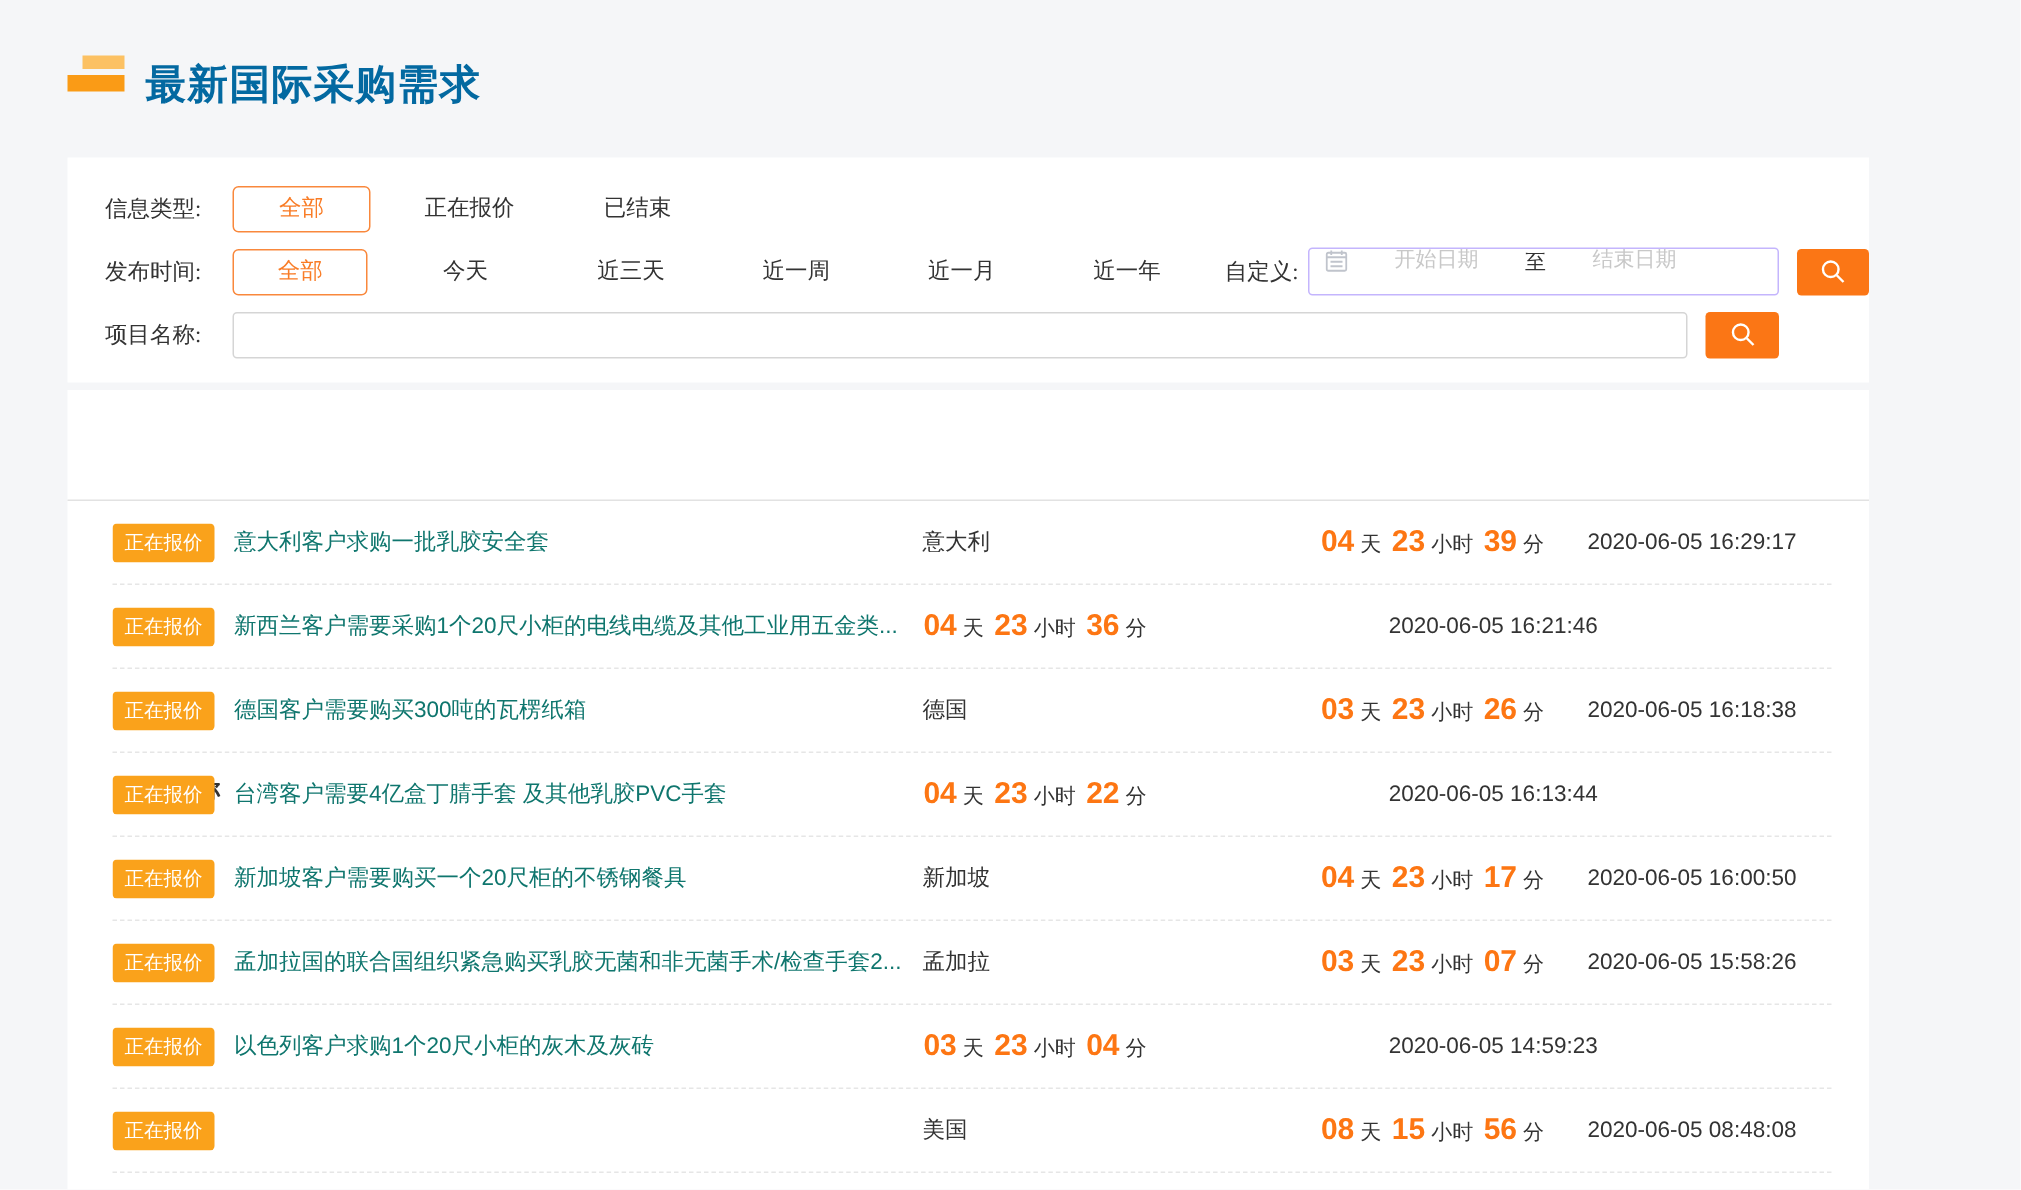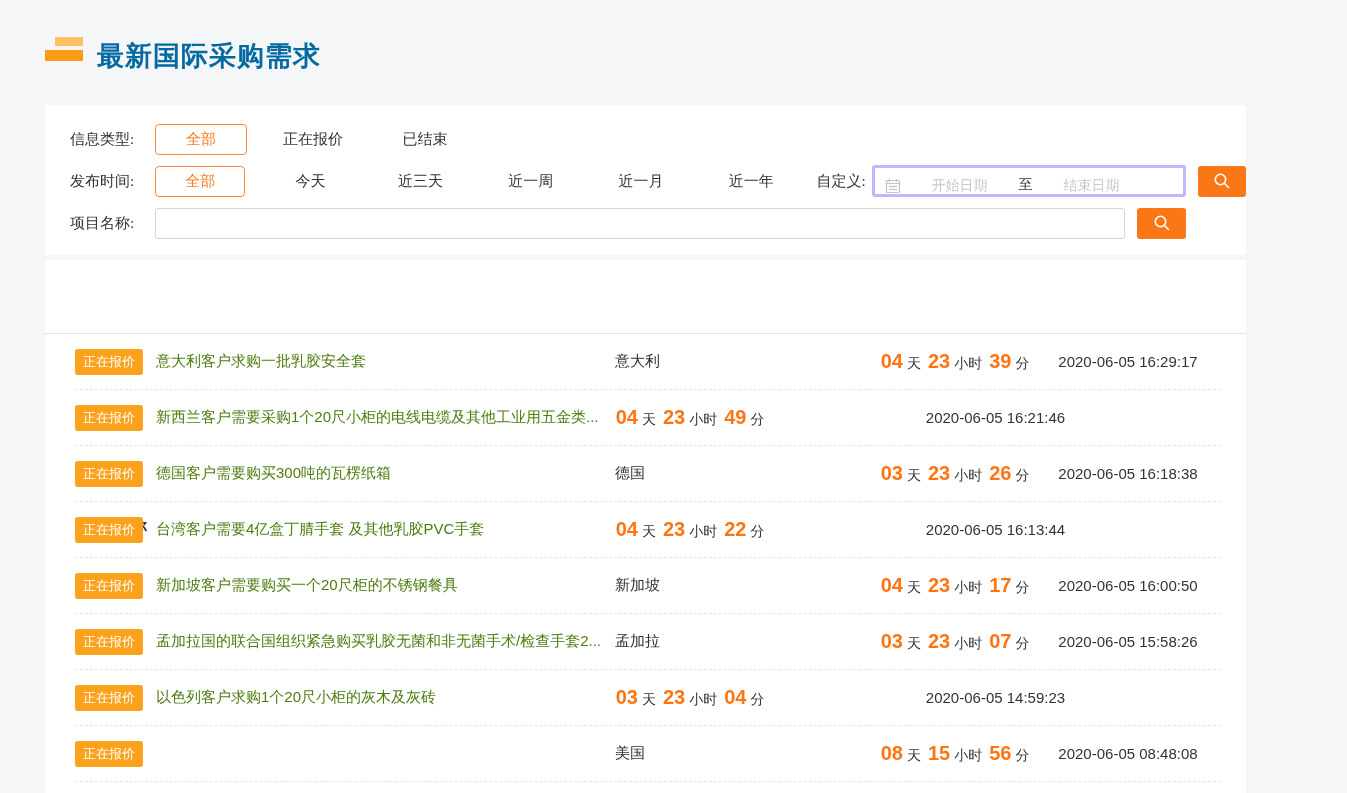--- a/index.html
+++ b/index.html
@@ -24,22 +24,22 @@
   .table-card  { top:260px; height:533px; }
 
   
   .f-row { display:flex; align-items:center; height:32px; margin-bottom:10px; }
   .f-label { width:85px; font-size:15px; color:#333; flex:0 0 85px; }
   .opt { display:inline-block; width:92px; text-align:center; font-size:15px; color:#333;
          margin-right:20px; cursor:pointer; line-height:31px; }
   .opt-selected { border:1px solid #f9883c; color:#f97c26; border-radius:4px; background:#fff; line-height:29px; }
   .custom-label { font-size:15px; color:#333; margin-right:6px; white-space:nowrap; }
 
-  .date-range { display:flex; align-items:flex-end; width:320px; height:32px;
-                border:3px solid #c4b5fd; border-radius:3px; background:#fff; padding:0 10px; }
+  .date-range { display:flex; align-items:flex-start; width:320px; height:32px;
+                border:1px solid #c4b5fd; border-radius:3px; background:#fff; padding:0 10px; }
   .cal-icon { width:16px; height:16px; flex:0 0 16px; color:#c0c4cc; }
   .date-input { border:none; outline:none; width:118px; text-align:center; font-size:14px;
                 font-family:inherit; color:#333; background:transparent; }
   .date-input::placeholder { color:#c8c8c8; }
   .range-sep { font-size:14px; color:#333; flex:0 0 auto; }
 
   .search-btn { width:49px; height:31px; background:#fb7615; border:none; border-radius:3px;
                 margin-left:12px; display:flex; align-items:center; justify-content:center; cursor:pointer; }
   .search-btn svg { width:18px; height:18px; }
 
@@ -54,21 +54,21 @@
   .trow:last-child { border-bottom:1px dashed #e6e6e6; }
 
   .c1 { flex:0 0 535px; display:flex; align-items:center; overflow:hidden; }
   .c2 { flex:0 0 265px; padding-left:5px; font-size:15px; }
   .c3 { flex:0 0 160px; text-align:center; white-space:nowrap; }
   .c4 { flex:1; text-align:center; font-size:15px; color:#333; }
   .thead .c1 { padding-left:8px; }
 
   .badge { background:#faa21b; color:#fff; font-size:13px; line-height:26px; height:26px;
            padding:0 8px; border-radius:3px; flex:0 0 auto; }
-  .ptitle { margin-left:13px; font-size:15px; color:#4d7c0f; white-space:nowrap;
+  .ptitle { margin-left:13px; font-size:15px; color:#0f766e; white-space:nowrap;
             overflow:hidden; text-overflow:ellipsis; }
 
   .cd-num  { color:#fd7613; font-size:20px; font-weight:bold; font-family:"Liberation Sans",sans-serif; }
   .cd-unit { color:#333; font-size:14px; margin:0 7px 0 4px; }
   .cd-unit:last-child { margin-right:0; }
 </style>
 </head>
 <body>
 
 <div class="page-header">
@@ -152,21 +152,21 @@
       </div>
       <div class="c4">2020-06-05 16:29:17</div>
     </div>
 
     <div class="trow">
       <div class="c1">
           <span class="badge">正在报价</span>
           <span class="ptitle">新西兰客户需要采购1个20尺小柜的电线电缆及其他工业用五金类...</span>
         </div>
       <div class="c3">
-        <span class="cd-num">04</span><span class="cd-unit">天</span><span class="cd-num">23</span><span class="cd-unit">小时</span><span class="cd-num">49</span><span class="cd-unit">分</span>
+        <span class="cd-num">04</span><span class="cd-unit">天</span><span class="cd-num">23</span><span class="cd-unit">小时</span><span class="cd-num">36</span><span class="cd-unit">分</span>
       </div>
       <div class="c4">2020-06-05 16:21:46</div>
     </div>
 
     <div class="trow">
       <div class="c1">
           <span class="badge">正在报价</span>
           <span class="ptitle">德国客户需要购买300吨的瓦楞纸箱</span>
         </div>
       <div class="c2">德国</div>

